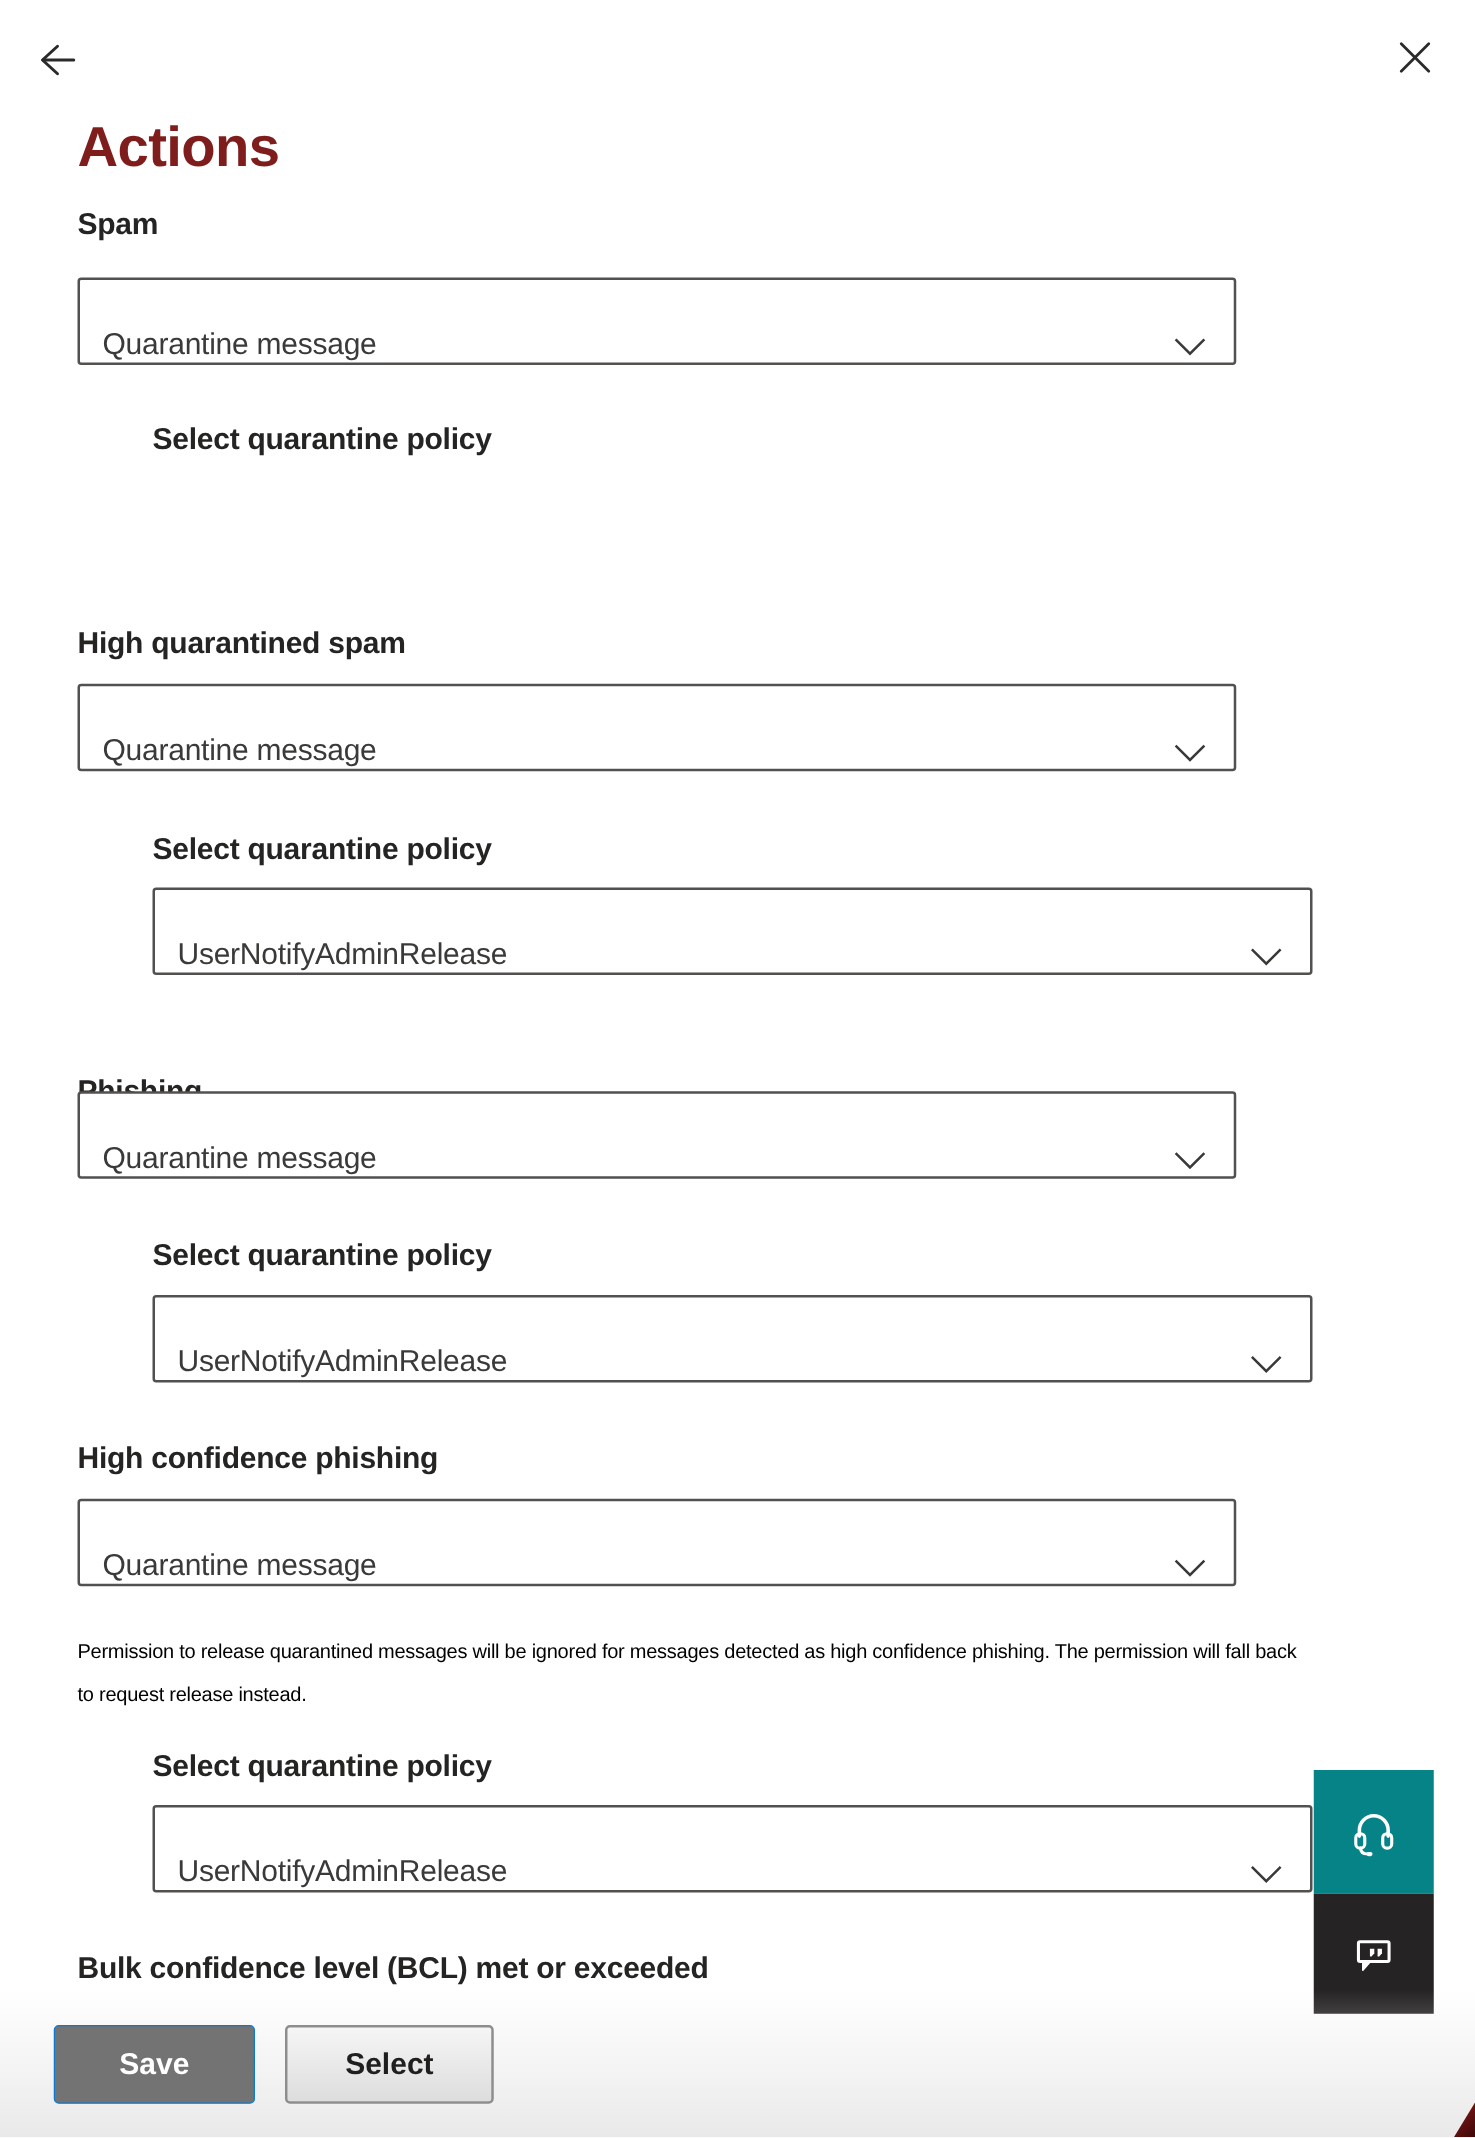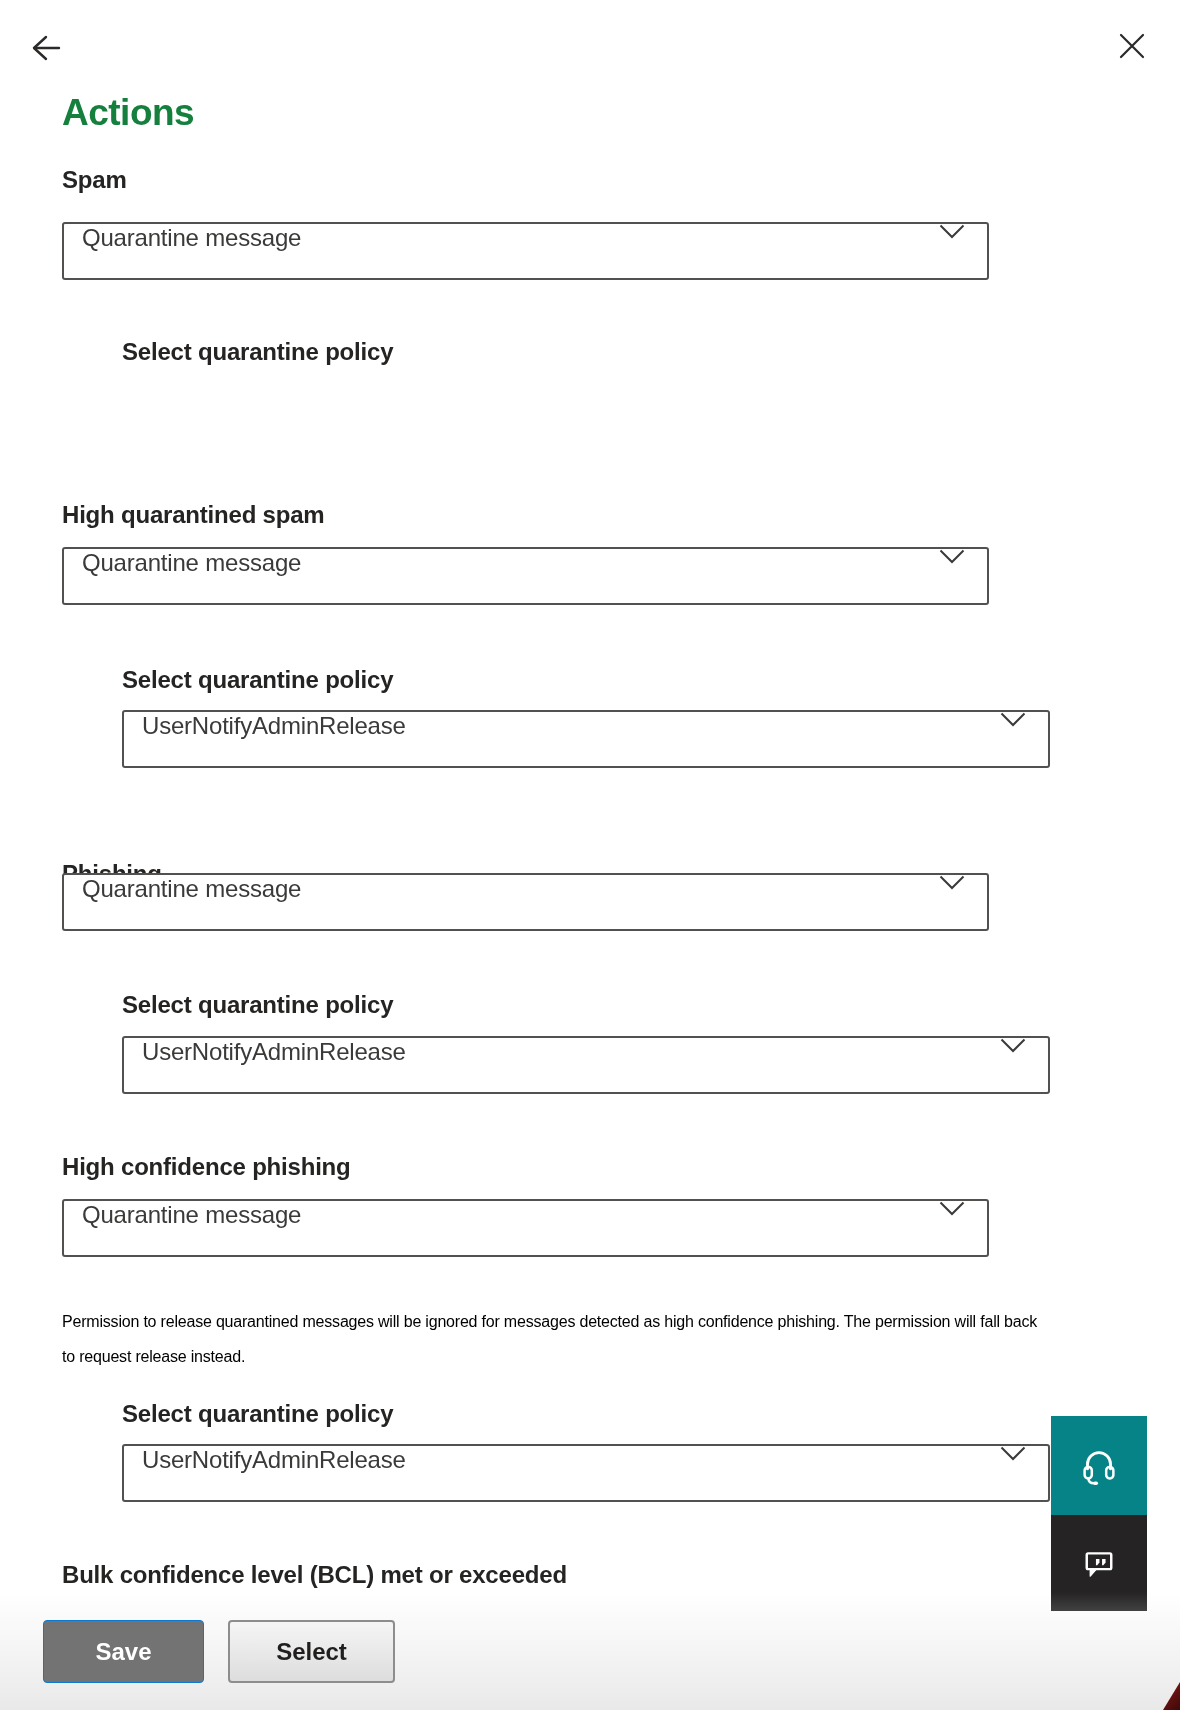--- a/index.html
+++ b/index.html
@@ -9,32 +9,32 @@
     background:#ffffff;
     font-family:"Liberation Sans", sans-serif;
     overflow:hidden;
   }
   .icon-btn{
     position:absolute;background:transparent;border:none;padding:0;margin:0;
     cursor:pointer;display:flex;align-items:center;justify-content:center;
   }
   .h1{
     position:absolute;left:62px;top:92px;
-    font-size:37px;font-weight:700;color:#15803d;letter-spacing:-0.5px;
+    font-size:45px;font-weight:700;color:#7f1d1d;letter-spacing:-0.5px;
   }
   .field-label{
     position:absolute;left:62px;
     font-size:24px;font-weight:600;color:#252423;letter-spacing:-0.2px;
   }
   .field-label.indent{left:122px;}
   .dropdown{
     position:absolute;box-sizing:border-box;
-    height:58px;background:#fff;
+    height:70px;background:#fff;
     border:2px solid #53514f;border-radius:3px;
-    display:flex;align-items:flex-start;justify-content:space-between;
+    display:flex;align-items:flex-end;justify-content:space-between;
     padding:0 22px 0 18px;cursor:pointer;
   }
   .dropdown.top{left:62px;width:927px;}
   .dropdown.indent{left:122px;width:928px;}
   .dropdown .val{
     font-size:24px;color:#3b3a39;letter-spacing:-0.2px;
     white-space:nowrap;overflow:hidden;
   }
   .chev{flex:0 0 auto;margin-left:12px;display:block;}
   .note{

